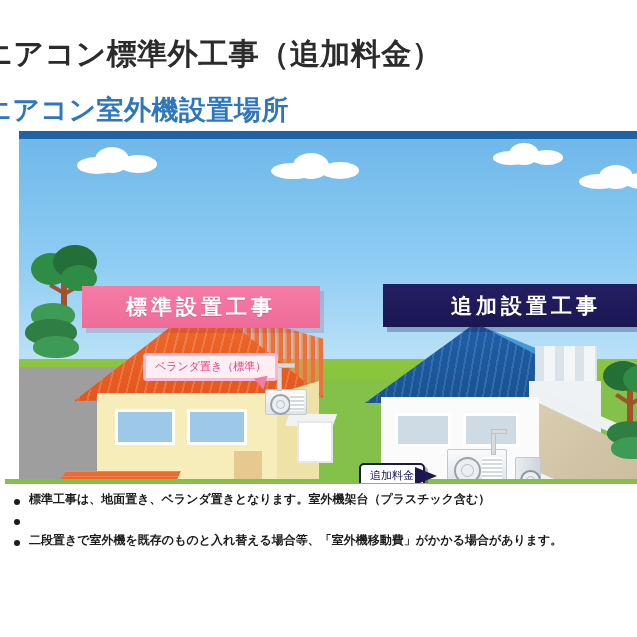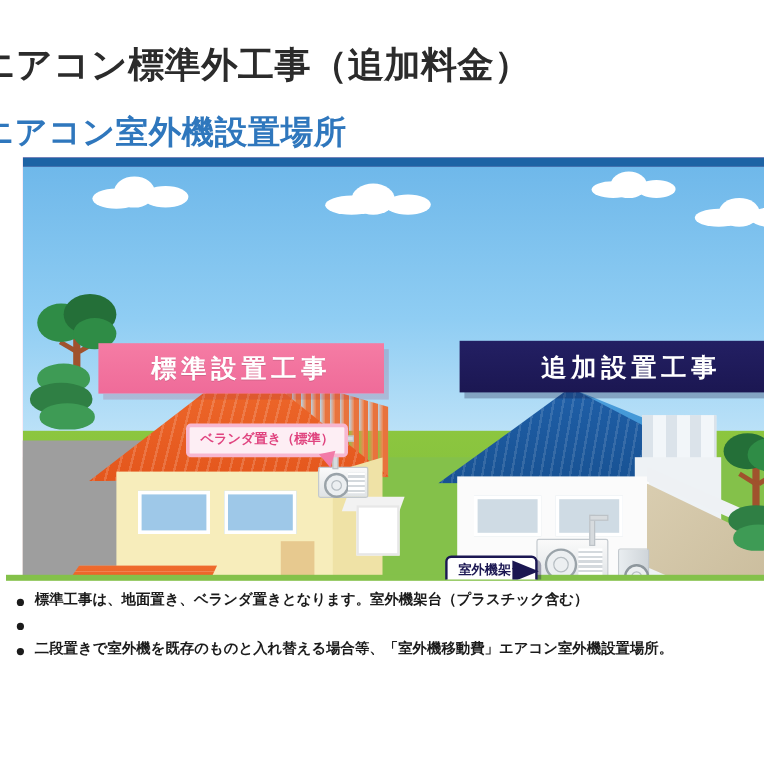--- a/index.html
+++ b/index.html
@@ -152,21 +152,21 @@
     font-size:21px;text-shadow:0 1px 0 rgba(0,0,0,.12);
     box-shadow:4px 5px 0 rgba(160,40,80,.18);
   }
   .banner-navy{
     left:364px;top:153px;width:286px;height:43px;
     background:linear-gradient(180deg,#231f63 0%,#1b1752 100%);
     font-size:21px;box-shadow:4px 5px 0 rgba(20,20,60,.28);
   }
 
   
-  .callout{position:absolute;z-index:35;font-weight:700;white-space:nowrap;margin-left:12px;}
+  .callout{position:absolute;z-index:35;font-weight:400;white-space:nowrap;}
   .callout .box{
     position:relative;display:inline-block;padding:4px 9px;border-radius:4px;
     font-size:11px;line-height:1.25;
   }
   
   .callout.pink .box{
     background:#fdeef4;color:#e0447f;border:3px solid #f7b7d0;
   }
   .callout.pink .tip{
     position:absolute;width:0;height:0;border-left:7px solid transparent;
@@ -305,36 +305,36 @@
 
     <div class="banner banner-pink">標準設置工事</div>
     <div class="banner banner-navy">追加設置工事</div>
 
     <div class="callout pink" style="left:124px;top:222px;">
       <div class="box">ベランダ置き（標準）</div>
       <span class="tip" style="left:112px;top:24px;transform:rotate(-12deg);"></span>
     </div>
 
     <div class="callout navy" style="left:340px;top:332px;">
-      <div class="box">室外機架台</div>
+      <div class="box">追加料金</div>
       <span class="tip" style="left:56px;top:4px;border-top:9px solid transparent;border-bottom:9px solid transparent;border-left:22px solid #1b1752;"></span>
     </div>
 
 
   </div>
 
   <div class="divider"></div>
 
   <div class="notes">
     <div class="note">
       <span class="dot"></span>
       <span class="txt"><span>標準工事は、地面置き、ベランダ置きとなります。室外機架台（プラスチック含む）</span></span>
     </div>
     <div class="note">
       <span class="dot"></span>
     </div>
     <div class="note">
       <span class="dot"></span>
-      <span class="txt"><span>二段置きで室外機を既存のものと入れ替える場合等、「室外機移動費」エアコン室外機設置場所。</span></span>
+      <span class="txt"><span>二段置きで室外機を既存のものと入れ替える場合等、「室外機移動費」がかかる場合があります。</span></span>
     </div>
   </div>
 
 </div>
 
 </body></html>

